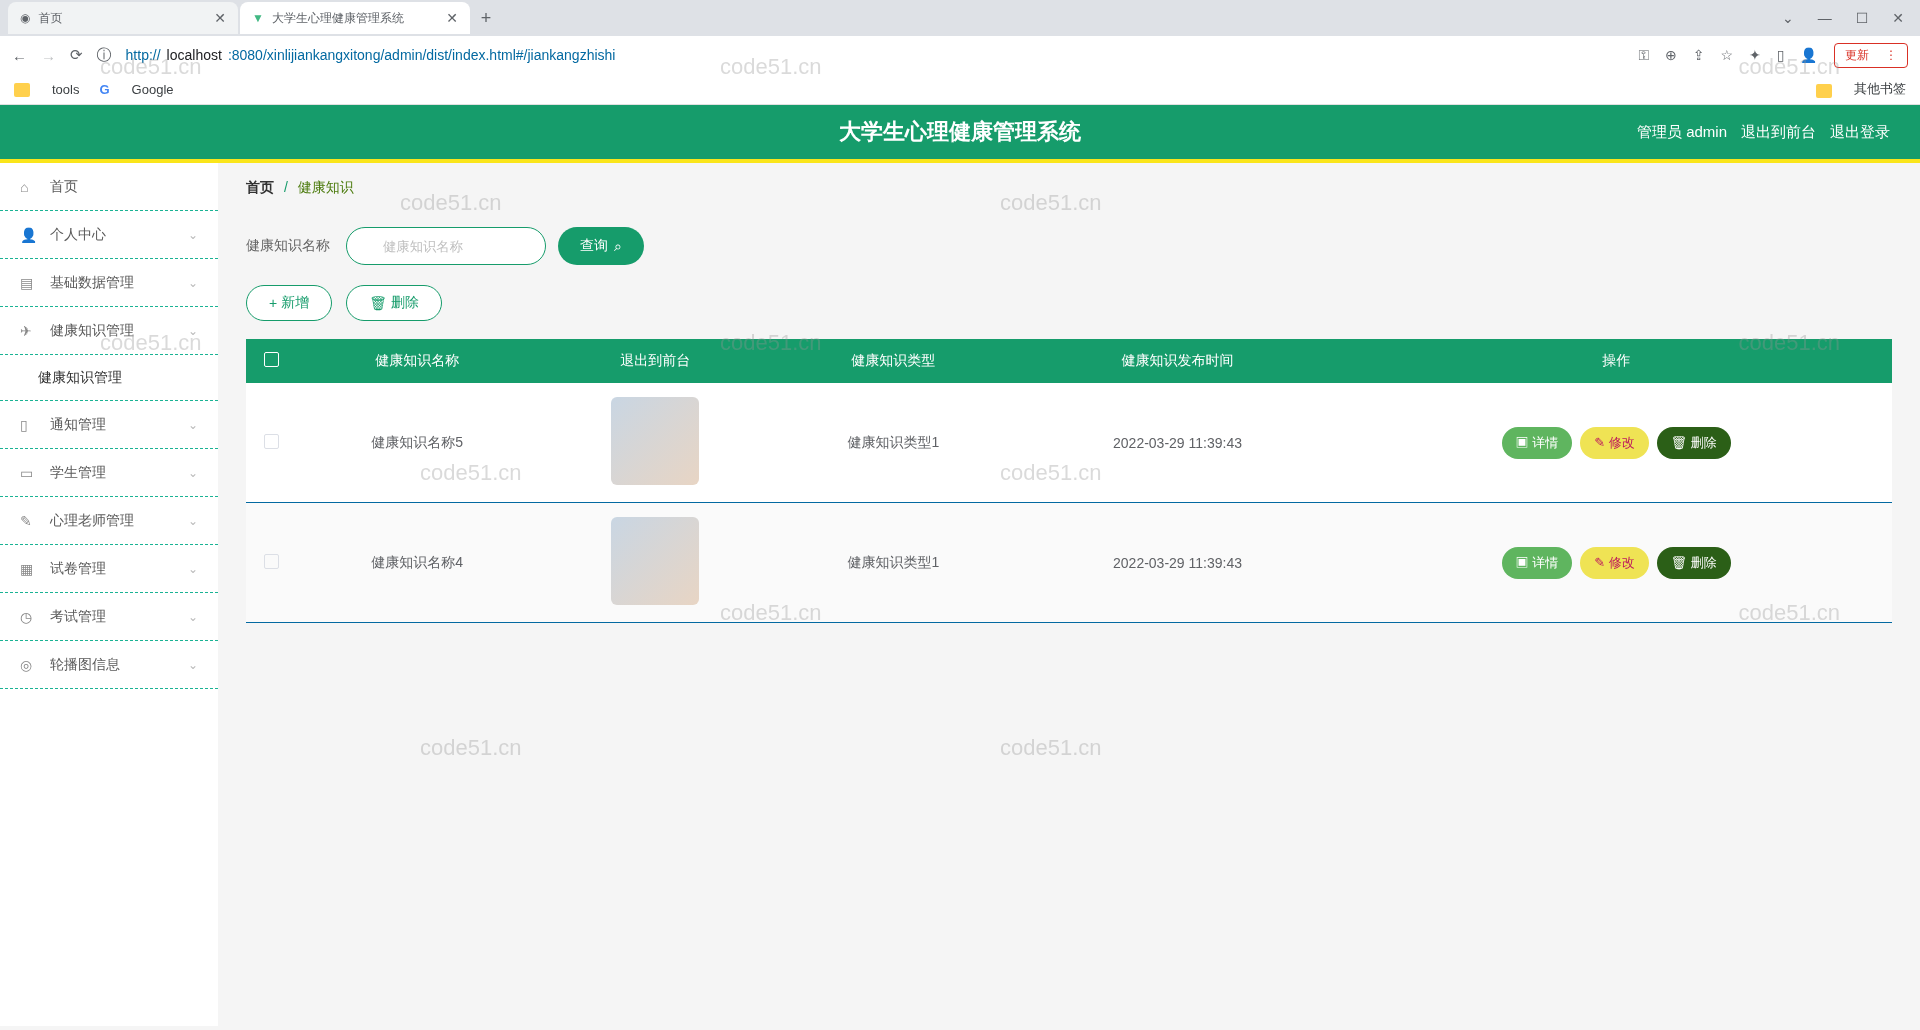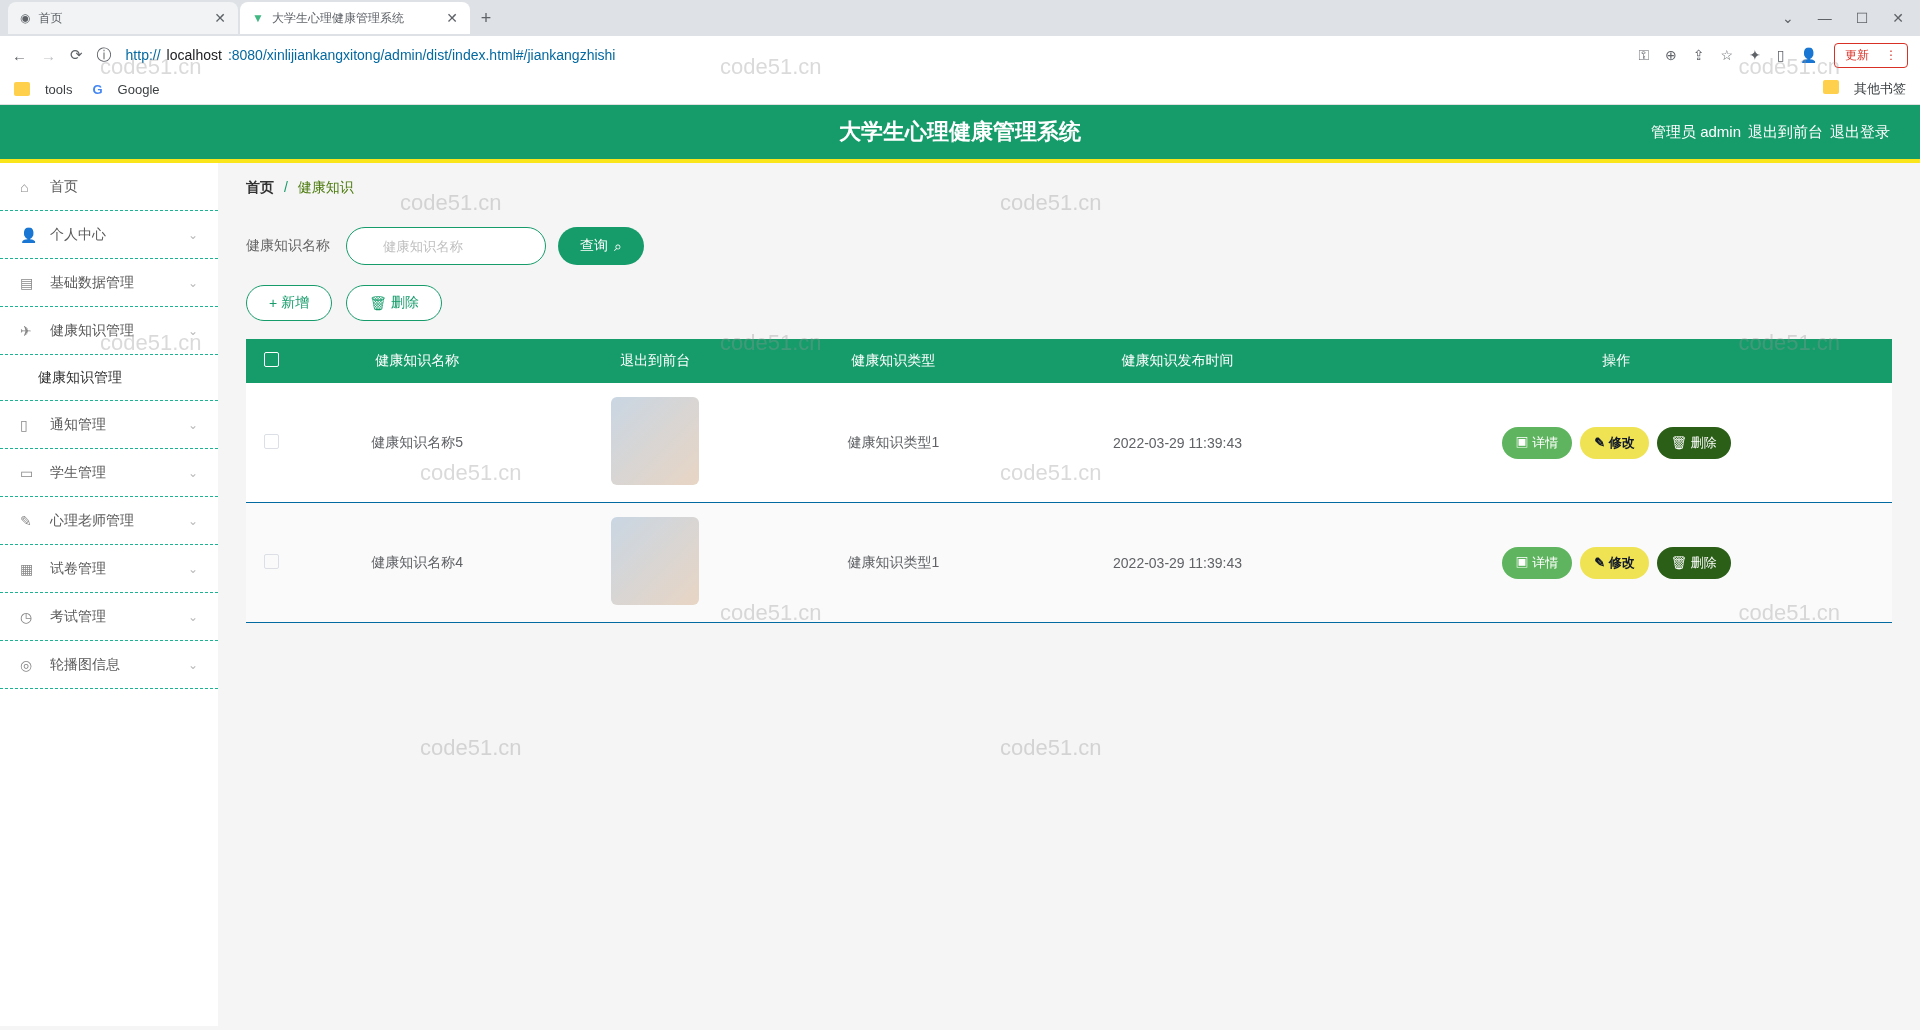--- a/index.html
+++ b/index.html
@@ -13,28 +13,28 @@
 .tab-close { color: #5f6368; font-size: 14px; cursor: pointer; margin-left: auto; }
 .new-tab { width: 28px; text-align: center; color: #5f6368; font-size: 18px; cursor: pointer; }
 .win-controls { margin-left: auto; display: flex; gap: 24px; padding-right: 16px; color: #5f6368; }
 .addr-bar { background: #fff; height: 38px; display: flex; align-items: center; padding: 0 12px; gap: 14px; }
 .addr-icon { color: #5f6368; cursor: pointer; font-size: 15px; }
 .url-box { flex: 1; display: flex; align-items: center; gap: 6px; color: #202124; font-size: 14px; }
 .url-prefix { color: #0369a1; }
 .addr-right { display: flex; align-items: center; gap: 16px; color: #5f6368; }
 .update-btn { border: 1px solid #d93025; color: #d93025; border-radius: 4px; padding: 3px 10px; font-size: 12px; display: flex; align-items: center; gap: 16px; }
 .bookmarks-bar { background: #fff; height: 31px; display: flex; align-items: center; padding: 0 14px; gap: 20px; font-size: 13px; color: #3c4043; border-bottom: 1px solid #e0e0e0; }
-.bm-item { display: flex; align-items: flex-start; gap: 15px; cursor: pointer; }
+.bm-item { display: flex; align-items: flex-end; gap: 22px; cursor: pointer; }
 .bm-folder { width: 16px; height: 14px; background: #ffd04c; border-radius: 2px; }
 .bm-right { margin-left: auto; }
 
 
 .app-header { background: #169c6b; height: 58px; display: flex; align-items: center; justify-content: center; color: #fff; position: relative; border-bottom: 4px solid #fae51a; }
 .app-title { font-size: 22px; font-weight: bold; }
-.header-links { position: absolute; right: 30px; display: flex; gap: 7px; font-size: 15px; }
+.header-links { position: absolute; right: 30px; display: flex; gap: 14px; font-size: 15px; }
 .header-links span { cursor: pointer; }
 
 
 .app-body { display: flex; height: calc(100vh - 105px - 62px); }
 .sidebar { width: 218px; background: #fff; overflow-y: auto; }
 .menu-item { display: flex; align-items: center; height: 48px; padding: 0 20px; color: #5a5a5a; cursor: pointer; border-bottom: 1px dashed #1ab394; position: relative; }
 .menu-item .mi-icon { width: 20px; margin-right: 10px; color: #888; }
 .menu-item .chev { margin-left: auto; color: #bbb; font-size: 12px; }
 .menu-sub { padding-left: 38px; height: 46px; display: flex; align-items: center; cursor: pointer; font-size: 14px; border-bottom: 1px dashed #1ab394; }
 
@@ -63,21 +63,21 @@
 tbody tr { border-bottom: 1px solid #0369a1; }
 tbody tr:nth-child(even) { background: #fafafa; }
 tbody td { text-align: center; padding: 14px 8px; font-size: 14px; color: #606266; vertical-align: middle; }
 .cell-cb { width: 50px; }
 .cb { width: 15px; height: 15px; display: inline-block; border: 1px solid #dcdfe6; border-radius: 2px; cursor: pointer; }
 .cb.header { border-color: #fff; background: transparent; }
 .img-ph { width: 88px; height: 88px; border-radius: 6px; display: inline-block; background: linear-gradient(135deg,#c9d6e3,#e8d5c4); }
 .row-btns { display: flex; gap: 8px; justify-content: center; }
 .rb { border: none; border-radius: 18px; height: 32px; padding: 0 14px; cursor: pointer; font-size: 13px; display: flex; align-items: center; gap: 3px; color: #fff; }
 .rb.detail { background: #5fb55f; }
-.rb.edit { background: #efe354; color: #0f172a; font-weight: bold; }
+.rb.edit { background: #efe354; color: #be185d; }
 .rb.del { background: #2b5f17; }
 
 
 .wm { position: absolute; color: rgba(150,150,150,0.35); font-size: 22px; pointer-events: none; }
 .wm-red { position: absolute; color: #d9201c; font-size: 30px; font-weight: 600; pointer-events: none; z-index: 50; }
 .page-wrap { position: relative; }
 </style>
 </head>
 <body>
 

